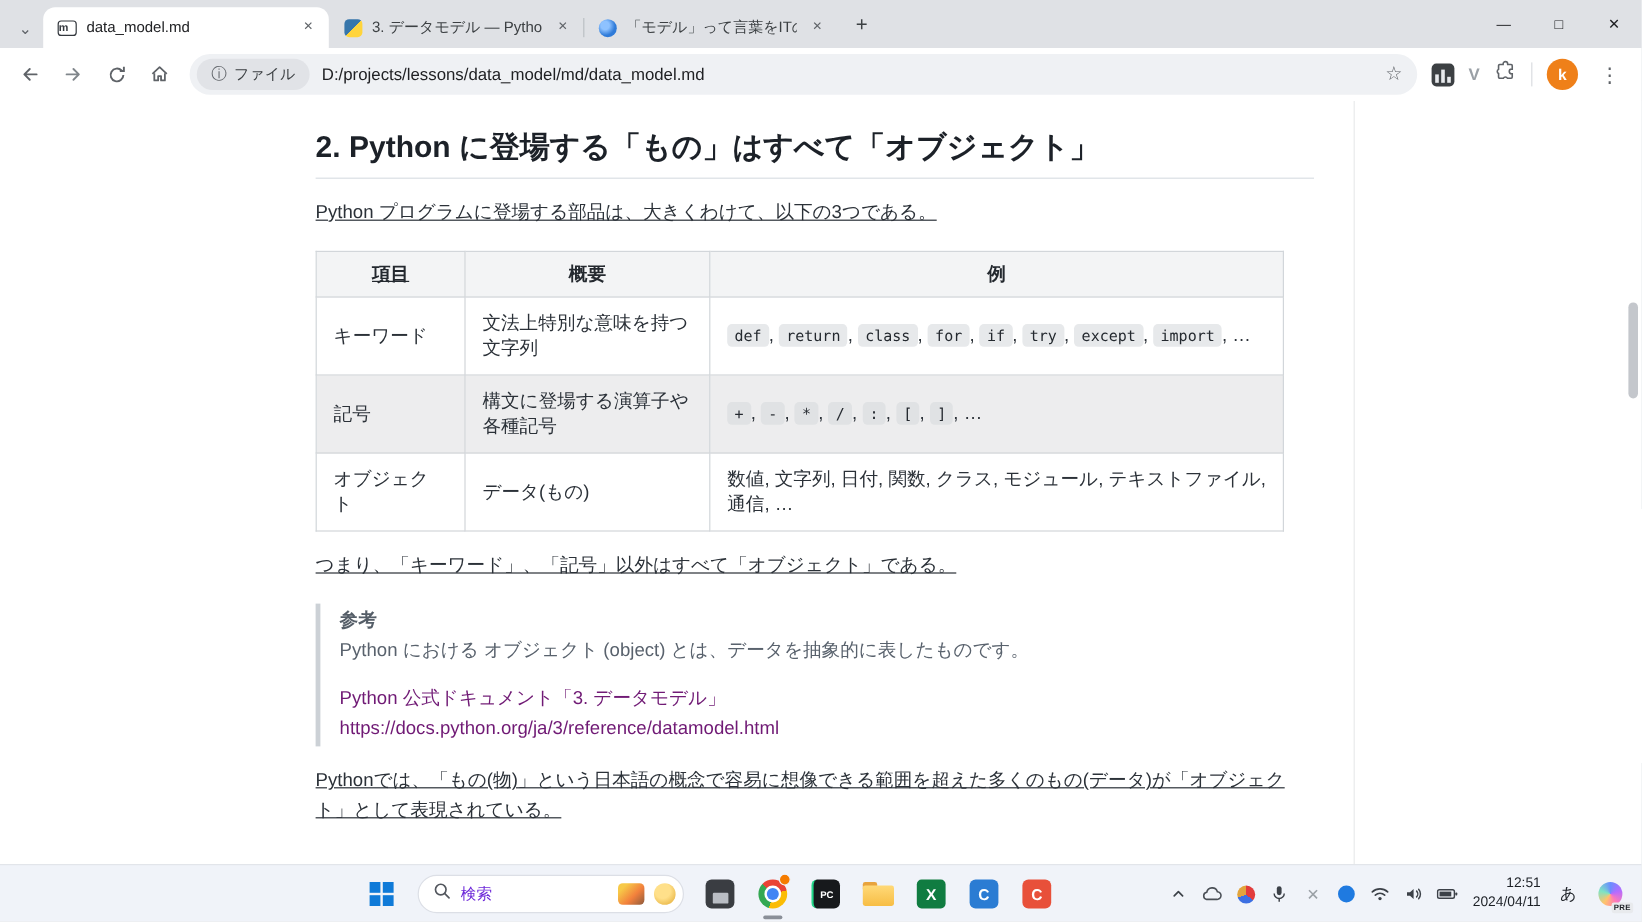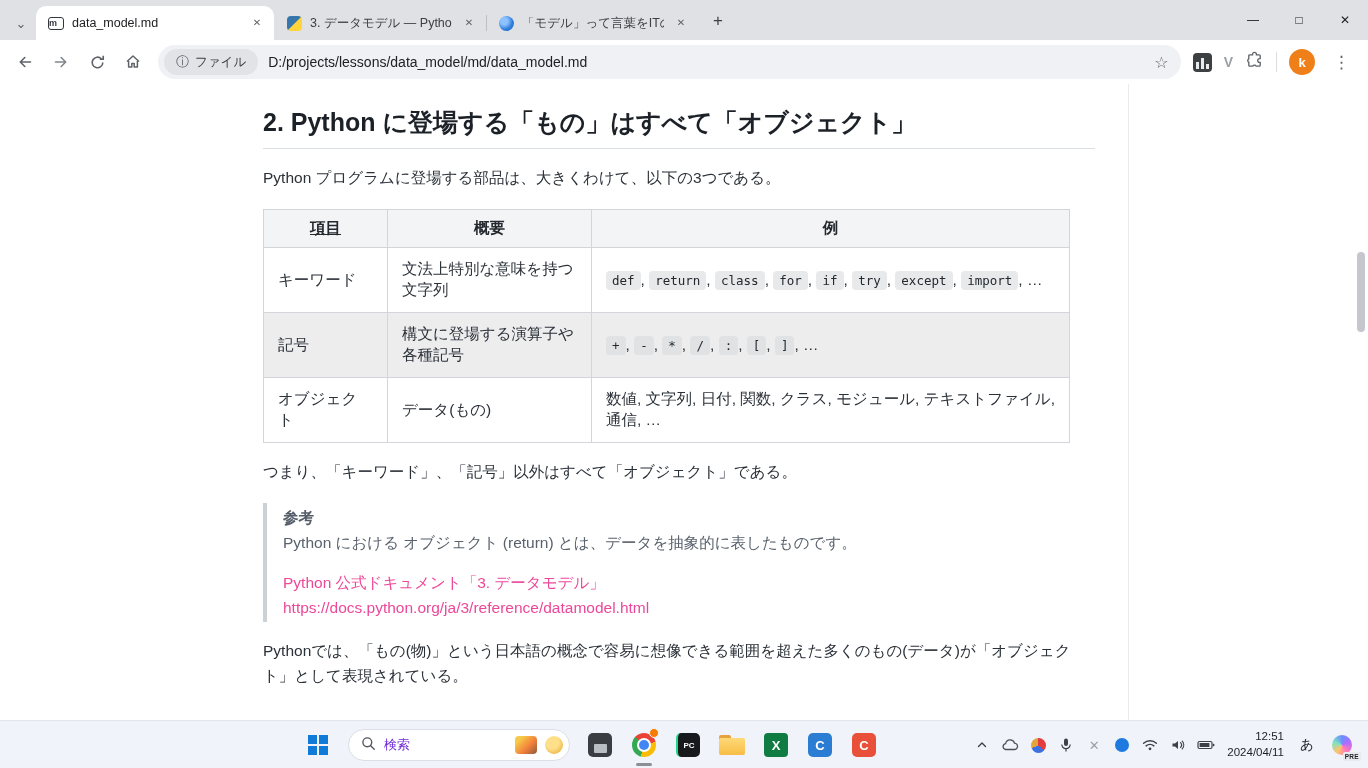--- a/index.html
+++ b/index.html
@@ -37,39 +37,39 @@
   .tb-divider { width:1px; height:20px; background:#dadce0; }
   .avatar { width:26px; height:26px; border-radius:50%; background:#ef8019; color:#fff; font-size:13px; font-weight:bold; display:flex; align-items:center; justify-content:center; }
   .menu-dots { font-size:17px; color:#5f6368; padding:0 6px; }
 
   
   .viewport { position:absolute; top:84px; left:0; right:0; bottom:48px; background:#fff; overflow:hidden; }
   .content-divider { position:absolute; left:1128px; top:0; bottom:0; width:1px; background:#e9eaec; }
   .scroll-thumb { position:absolute; right:3px; top:168px; width:8px; height:80px; background:#c4c7cc; border-radius:4px; }
   .content { width:832px; margin-left:263px; padding-top:22px; color:#2b3138; }
   .content h1 { font-size:25px; font-weight:bold; color:#1c2128; padding-bottom:9px; border-bottom:1px solid #dadfe4; }
-  .content p { font-size:15.5px; line-height:1.58; margin-top:17px; }
+  .content p { font-size:15.5px; line-height:1.58; margin-top:17px;text-decoration:underline; }
   .intro span { display:block; }
 
   table.md { border-collapse:collapse; margin-top:19px; font-size:15.5px; }
   table.md th, table.md td { border:1px solid #d2d6da; }
   table.md th { background:#f3f4f5; font-weight:bold; text-align:center; padding:8px 10px; color:#24292f; }
   table.md td { padding:11px 14px; vertical-align:middle; }
   .col-item { width:124px;text-decoration:underline; }
   .col-desc { width:204px; }
   .col-ex   { width:478px; }
   tr.row-gray td { background:#ededee; }
   table.md code { font-family:"DejaVu Sans Mono", monospace; font-size:12.5px; background:#e7e9eb; border-radius:4px; padding:2px 6px; color:#24292f; white-space:nowrap; }
   tr.row-gray code { background:#e0e2e4; }
 
   blockquote.ref { margin-top:18px; border-left:4px solid #ccd1d6; padding:2px 0 2px 16px; color:#59626d; font-size:15.5px; line-height:1.62; }
   .ref-title { font-weight:bold; display:block; color:#555e68; }
   .ref-line { display:block; }
   .ref-links { margin-top:15px; }
-  .ref-links a { display:block; color:#ec4899; text-decoration:none; line-height:1.62; }
+  .ref-links a { display:block; color:#701a75; text-decoration:none; line-height:1.62; }
 
   
   .taskbar { position:absolute; bottom:0; left:0; right:0; height:48px; background:#f0f3f9; border-top:1px solid #e2e5ea; }
   .tb-center { position:absolute; left:298px; top:0; height:48px; display:flex; align-items:center; gap:4px; }
   .winlogo { width:40px; height:48px; display:flex; align-items:center; justify-content:center; }
   .winlogo .grid { display:grid; grid-template-columns:9px 9px; grid-template-rows:9px 9px; gap:2px; }
   .winlogo .grid i { background:#0f7ad8; display:block; }
   .searchbox { width:222px; height:32px; background:#fff; border:1px solid #dcdfe6; border-radius:16px; display:flex; align-items:center; padding:0 6px 0 12px; gap:8px; margin:0 6px; }
   .searchbox .label { font-size:13px; color:#6d28d9; flex:1; }
   .sh-img1 { width:22px; height:18px; border-radius:4px; background:linear-gradient(135deg,#f7c948 20%,#f2803c 60%,#8c5a3c); }
@@ -225,21 +225,21 @@
             <td>データ(もの)</td>
             <td>数値, 文字列, 日付, 関数, クラス, モジュール, テキストファイル, 通信, …</td>
           </tr>
         </tbody>
       </table>
 
       <p>つまり、「キーワード」、「記号」以外はすべて「オブジェクト」である。</p>
 
       <blockquote class="ref">
         <span class="ref-title">参考</span>
-        <span class="ref-line">Python における オブジェクト (return) とは、データを抽象的に表したものです。</span>
+        <span class="ref-line">Python における オブジェクト (object) とは、データを抽象的に表したものです。</span>
         <span class="ref-links" style="display:block">
           <a href="#">Python 公式ドキュメント「3. データモデル」</a>
           <a href="#">https://docs.python.org/ja/3/reference/datamodel.html</a>
         </span>
       </blockquote>
 
       <p>Pythonでは、「もの(物)」という日本語の概念で容易に想像できる範囲を超えた多くのもの(データ)が「オブジェクト」として表現されている。</p>
     </div>
 
     <div class="content-divider"></div>

